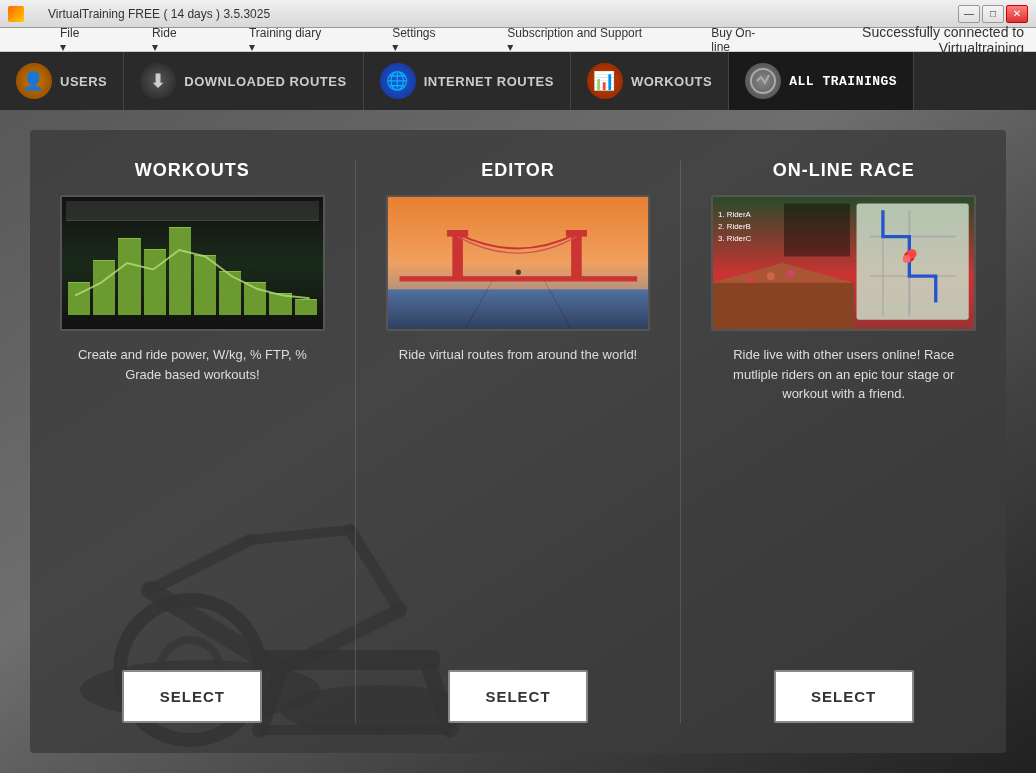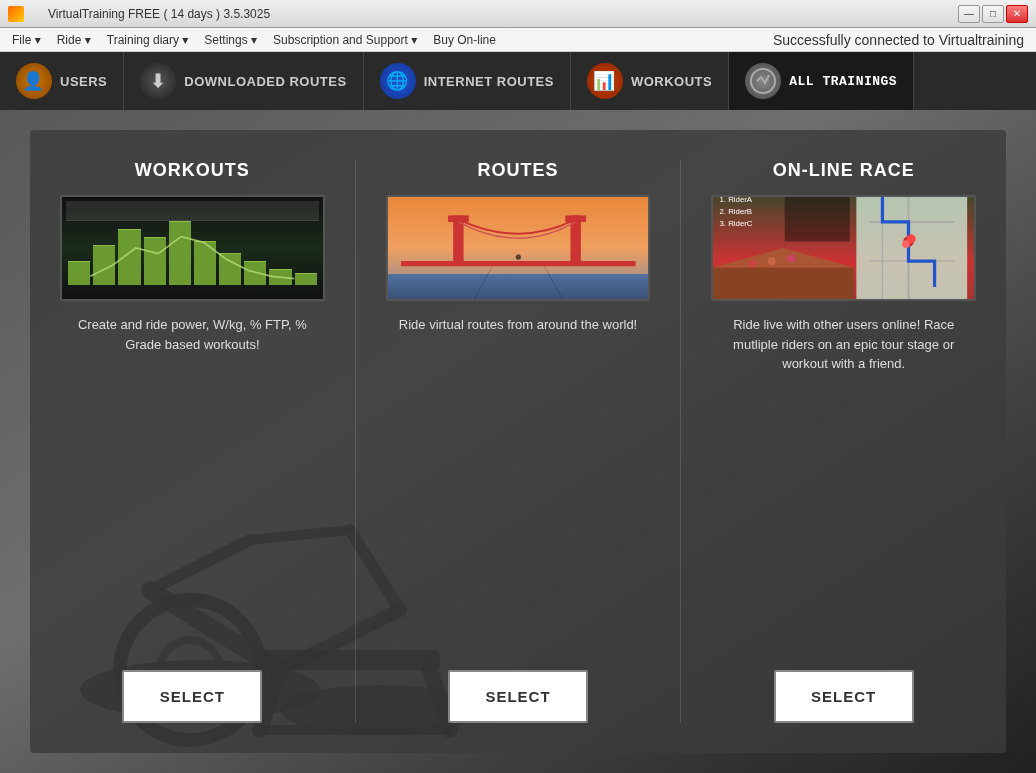--- a/index.html
+++ b/index.html
@@ -50,21 +50,21 @@
       display: flex;
       align-items: center;
       padding: 0 4px;
       border-bottom: 1px solid #ccc;
       font-size: 12px;
       color: #333;
     }
     .menu-item {
       padding: 2px 8px;
       cursor: pointer;
-      display: flex; align-items: center; gap: 2px;
+      display: flex; align-items: center; gap: 2px; margin-left: 48px;
     }
     .menu-separator { flex: 1; }
     .status-text { font-size: 14px; color: #333; padding-right: 8px; text-align: right; }
 
     
     #nav-bar {
       background: #2a2a2a;
       height: 58px;
       display: flex;
       align-items: stretch;
@@ -139,21 +139,21 @@
     }
     .card-title {
       color: white;
       font-size: 18px;
       font-weight: bold;
       letter-spacing: 1px;
       text-align: center;
     }
     .card-image {
       width: 100%;
-      height: 106px;
+      height: 136px;
       border: 2px solid #555;
       border-radius: 2px;
       overflow: hidden;
       background: #222;
       position: relative;
     }
     
     .workouts-preview {
       width: 100%; height: 100%;
       background: linear-gradient(to bottom, #111 0%, #1a2a1a 50%, #111 100%);
@@ -326,21 +326,21 @@
           </svg>
         </div>
       </div>
       <p class="card-description">Create and ride power, W/kg, % FTP, % Grade  based workouts!</p>
       <button class="select-btn">SELECT</button>
     </div>
 
     <div class="card-divider"></div>
 
     <div class="training-card">
-      <span class="card-title">ROUTES</span>
+      <span class="card-title">EDITOR</span>
       <div class="card-image">
         <div class="routes-preview">
           
           <svg width="100%" height="100%" viewBox="0 0 200 100" preserveAspectRatio="xMidYMid slice">
 
             <defs>
               <linearGradient id="skyGrad" x1="0" y1="0" x2="0" y2="1">
                 <stop offset="0%" stop-color="#e88030"></stop>
                 <stop offset="50%" stop-color="#f0a060"></stop>
                 <stop offset="100%" stop-color="#6080aa"></stop>

